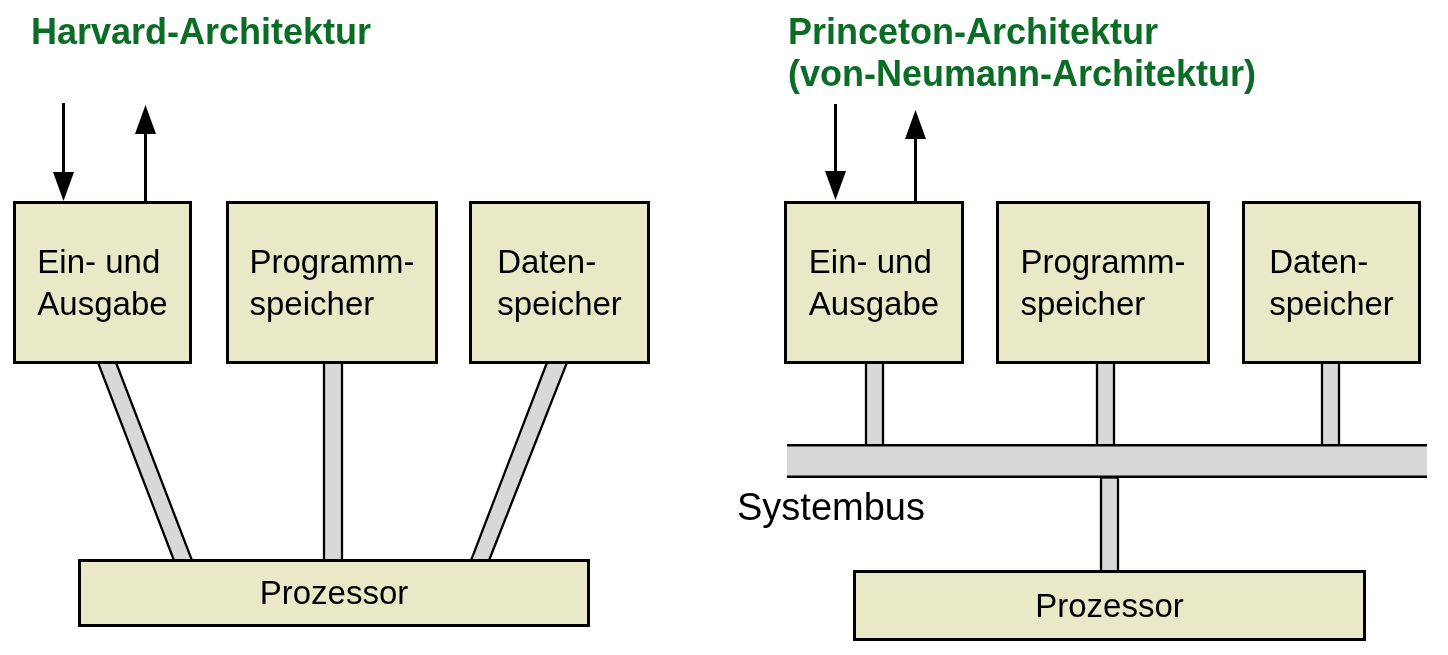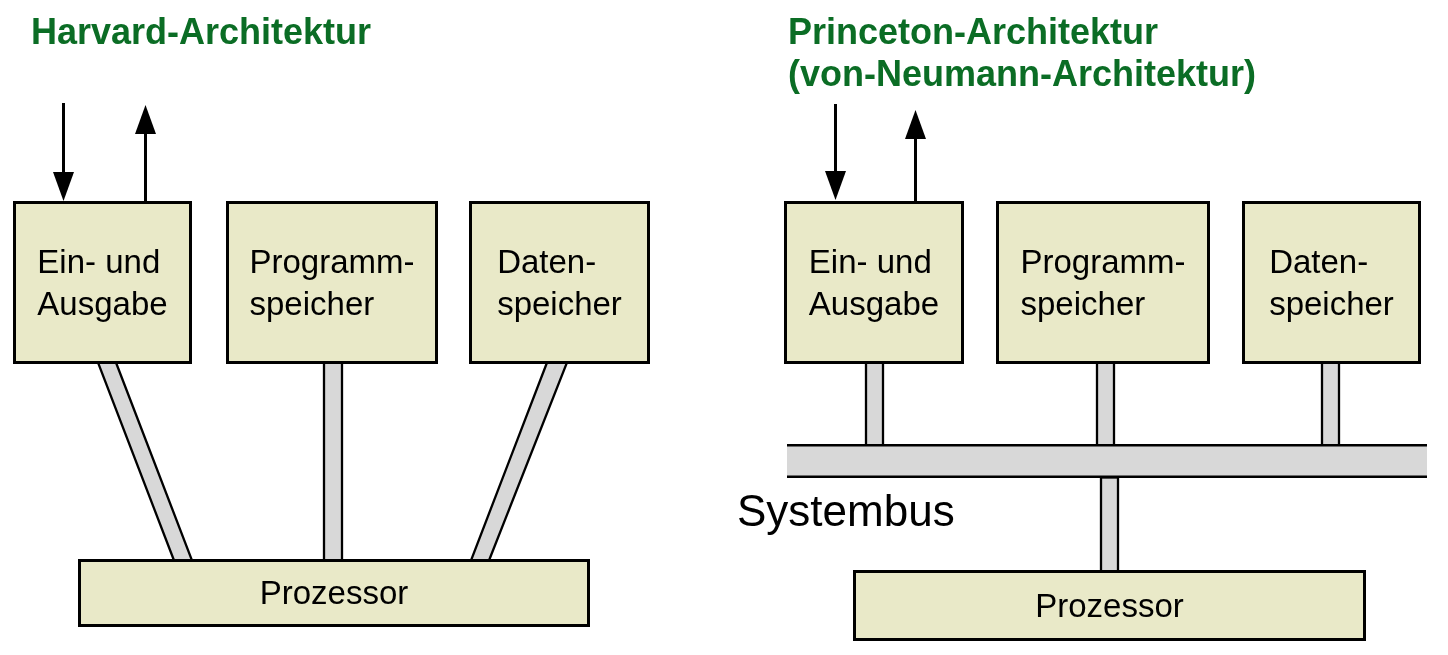--- a/index.html
+++ b/index.html
@@ -46,21 +46,21 @@
   .box-l2 { left: 226px;  top: 201px; width: 212px; height: 163px; }
   .box-l3 { left: 469px;  top: 201px; width: 181px; height: 163px; }
   .box-r1 { left: 784px;  top: 201px; width: 180px; height: 163px; }
   .box-r2 { left: 996px;  top: 201px; width: 214px; height: 163px; }
   .box-r3 { left: 1242px; top: 201px; width: 179px; height: 163px; }
   .proc-left  { left: 78px;  top: 559px; width: 512px; height: 68px; }
   .proc-right { left: 853px; top: 570px; width: 513px; height: 71px; }
   .bus-label {
     position: absolute;
     left: 737px; top: 486px;
-    font-size: 44px;
+    font-size: 38px;
     color: #000;
   }
   .conn { fill: var(--conn-gray, #d8d8d8); stroke: #000; stroke-width: 2.3; }
   .busline { stroke: #000; stroke-width: 2.6; }
   .arrow-line { stroke: #000; stroke-width: 3; }
   .arrow-head { fill: #000; stroke: none; }
 </style>
 </head>
 <body>
 

